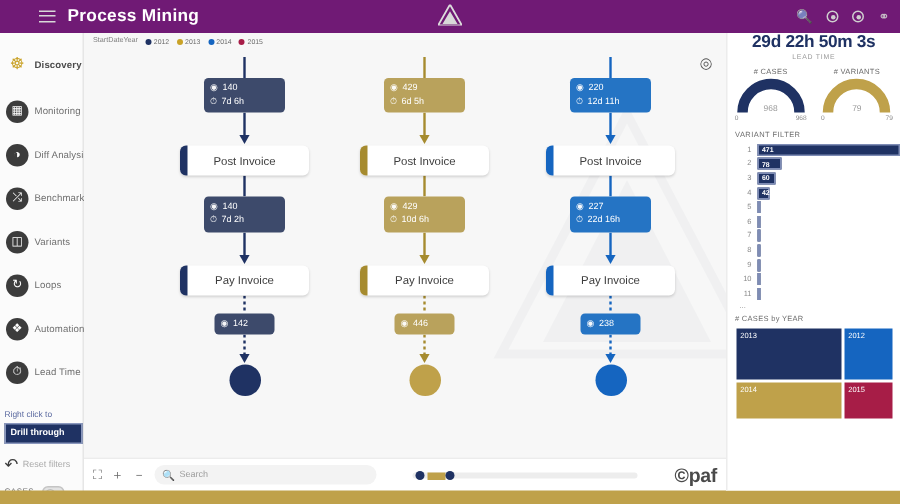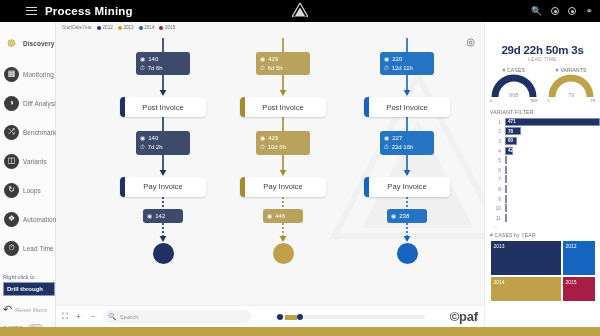--- a/index.html
+++ b/index.html
@@ -6,21 +6,21 @@
   html, body {
     width: 600px; height: 336px; overflow: hidden;
     font-family: "Liberation Sans", sans-serif;
     background: #ffffff;
   }
   #app { position: relative; width: 600px; height: 336px; background: #fff; }
 
   
   .topbar {
     position: absolute; left: 0; top: 0; width: 600px; height: 22px;
-    background: #000000; color: #fff;
+    background: #701a75; color: #fff;
     display: flex; align-items: center; gap: 8px; padding: 0 8px;
   }
   .hamburger { width: 11px; height: 9px; position: relative; flex: 0 0 auto; margin-left: 18px; }
   .hamburger i { position: absolute; left: 0; width: 11px; height: 1.4px; background: #d8d8d8; }
   .hamburger i:nth-child(1){ top: 0; } .hamburger i:nth-child(2){ top: 3.6px; } .hamburger i:nth-child(3){ top: 7.2px; }
   .app-title { font-size: 11.5px; font-weight: bold; letter-spacing: .2px; color: #fff; }
   .top-logo { position: absolute; left: 50%; transform: translateX(-50%); top: 3px; }
   .top-right { position: absolute; right: 7px; top: 0; height: 22px; display: flex; align-items: center; gap: 9px; }
   .ticon { color: #cfcfcf; font-size: 9px; line-height: 1; opacity: .92; }
   .dot-ic { width: 8px; height: 8px; border-radius: 50%; border: 1.1px solid #cfcfcf; position: relative; }
@@ -99,21 +99,21 @@
   .slider { position: relative; width: 150px; height: 9px; margin-left: 18px; }
   .slider .track { position: absolute; left: 0; right: 0; top: 3px; height: 4px; border-radius: 3px; background: #ededed; }
   .slider .h1, .slider .h2 { position: absolute; top: 1.5px; width: 6.5px; height: 6.5px; border-radius: 50%; }
   .slider .fill { position: absolute; top: 2.5px; height: 5px; }
   .paf { margin-left: auto; font-size: 13px; font-weight: bold; color: #4a4a4a; letter-spacing: -.2px; }
 
   .goldbar { position: absolute; left: 0; top: 327px; width: 600px; height: 9px; background: #bfa14a; }
 
   
   .rpanel { position: absolute; left: 484px; top: 22px; width: 116px; height: 305px; background: #fff; border-left: 1px solid #ececec; overflow: hidden; }
-  .lead-val { text-align: center; font-size: 11.5px; font-weight: bold; color: #1f3263; margin-top: 22px; letter-spacing: -.2px; }
+  .lead-val { text-align: center; font-size: 11.5px; font-weight: bold; color: #1f3263; margin-top: 0; letter-spacing: -.2px; }
   .lead-lbl { text-align: center; font-size: 4.6px; color: #9a9a9a; letter-spacing: .5px; margin-top: 1px; }
   .gauges { display: flex; justify-content: space-around; margin-top: 5px; }
   .gauge { width: 50px; text-align: center; }
   .gauge-t { font-size: 5px; color: #6a6a6a; letter-spacing: .2px; }
   .gauge-wrap { position: relative; height: 25px; }
   .gauge-v { position: absolute; left: 0; right: 0; bottom: 0; text-align: center; font-size: 5.6px; color: #9a9a9a; }
   .gauge-ax { display: flex; justify-content: space-between; font-size: 4.4px; color: #8a8a8a; padding: 0 1px; }
 
   .vf-title { font-size: 5px; color: #6e6e6e; letter-spacing: .3px; margin: 6px 0 2px 5px; }
   .vf-row { display: flex; align-items: center; height: 9.6px; padding-left: 5px; }

